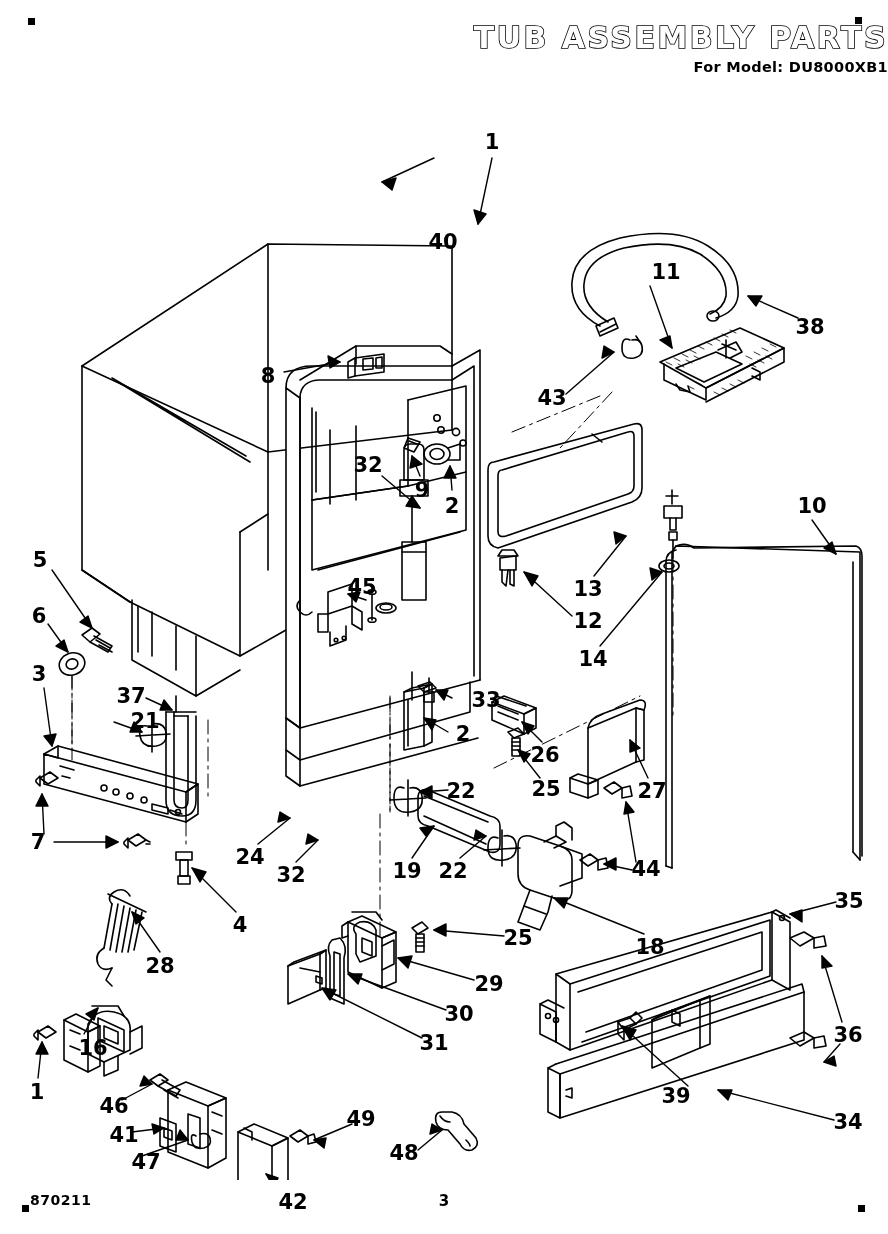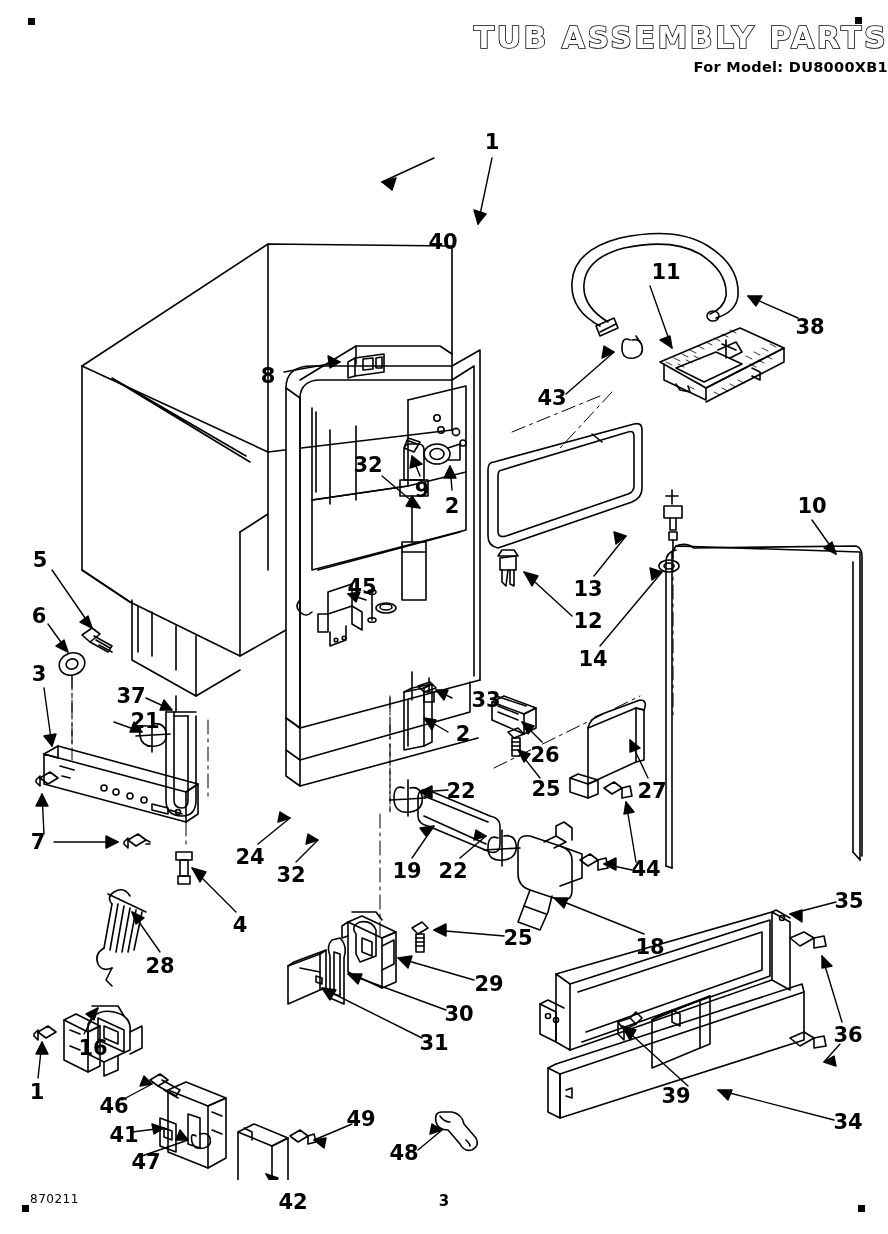--- a/index.html
+++ b/index.html
@@ -30,21 +30,21 @@
     font-size:14.5px;font-weight:bold;letter-spacing:.3px;margin-top:5px;
     font-family:"DejaVu Sans", sans-serif;
   }
   .subtitle2{
     font-size:13px;font-weight:bold;letter-spacing:.2px;margin-top:3px;
     font-family:"DejaVu Sans", sans-serif;
   }
 
   
   .footer{position:absolute;left:0;right:0;top:1192px;height:26px;}
-  .foot-left{position:absolute;left:30px;top:0;font-size:12px;font-weight:normal;
+  .foot-left{position:absolute;left:30px;top:0;font-size:14px;font-weight:bold;
     font-family:"DejaVu Sans", sans-serif;letter-spacing:.5px;}
   .foot-center{position:absolute;left:0;right:0;top:0;text-align:center;
     font-size:15px;font-weight:bold;font-family:"DejaVu Sans", sans-serif;}
 
   
   #diagram{position:absolute;left:0;top:100px;width:888px;height:1080px;}
   #diagram svg{display:block;}
 
   
   .callout{

